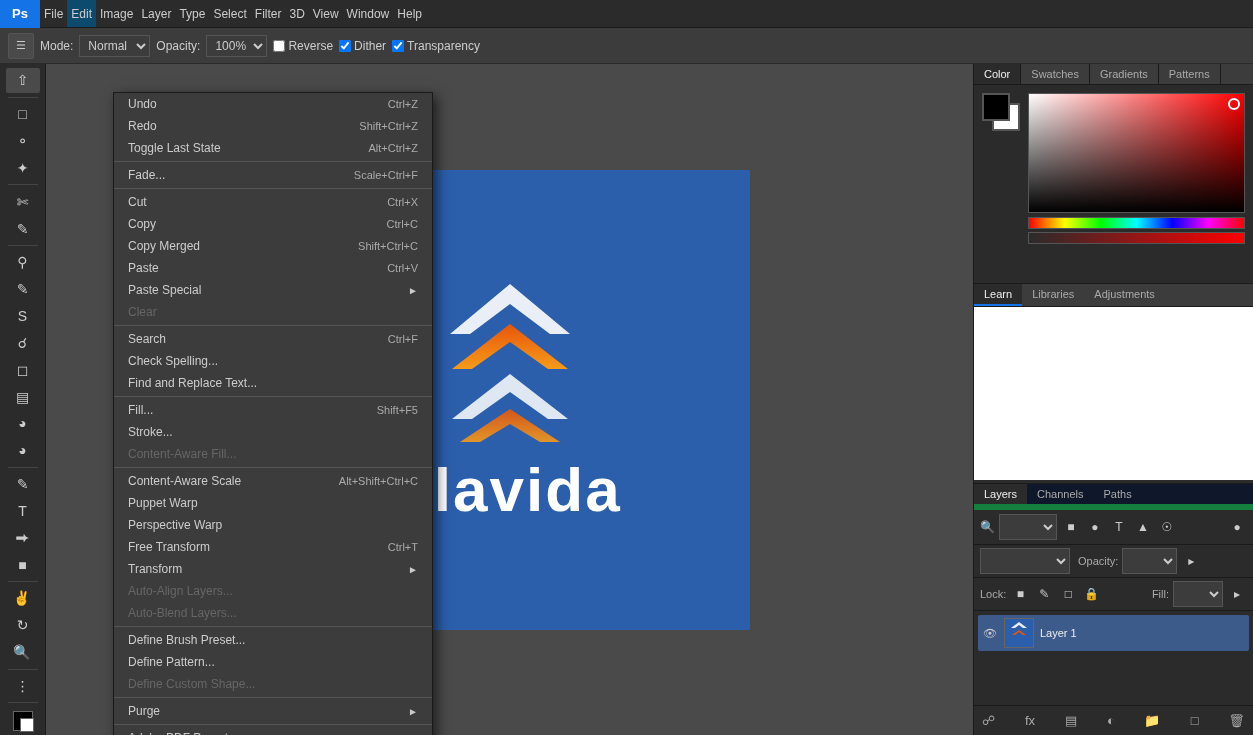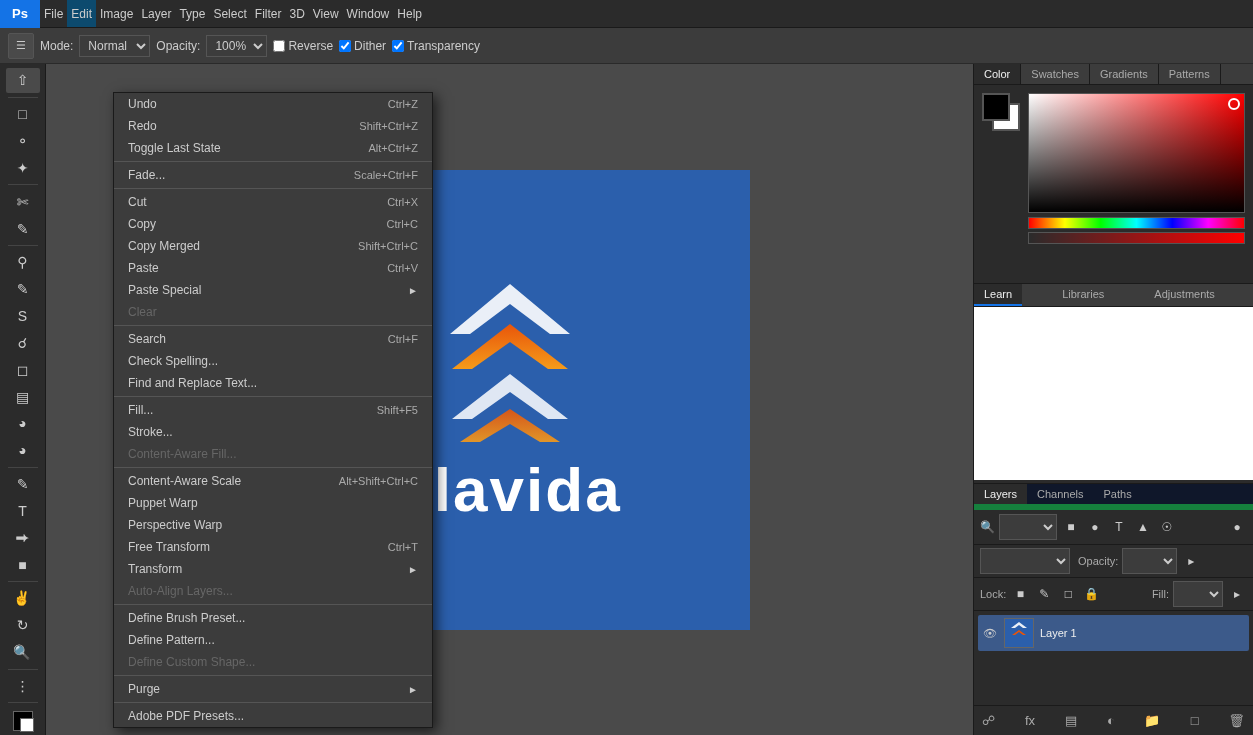--- a/index.html
+++ b/index.html
@@ -53,21 +53,21 @@
     #color-swatches { width: 38px; height: 38px; position: relative; }
     .swatch-fg { width: 28px; height: 28px; background: #000; position: absolute; top: 0; left: 0; border: 2px solid #555; }
     .swatch-bg { width: 28px; height: 28px; background: #fff; position: absolute; top: 10px; left: 10px; border: 2px solid #555; }
     #color-picker { flex: 1; }
     #color-gradient { width: 100%; height: 120px; background: linear-gradient(to bottom, transparent, black), linear-gradient(to right, white, red); border: 1px solid #555; position: relative; }
     #color-hue-bar { width: 100%; height: 12px; background: linear-gradient(to right, red, yellow, lime, cyan, blue, magenta, red); margin-top: 4px; border: 1px solid #555; }
     #color-alpha-bar { width: 100%; height: 12px; background: linear-gradient(to right, transparent, red); margin-top: 3px; border: 1px solid #555; }
 
     
     #learn-section { height: 200px; border-bottom: 1px solid #1a1a1a; }
-    #learn-tabs { display: flex; background: #3c3c3c; border-bottom: 1px solid #1a1a1a; gap: 30px; }
+    #learn-tabs { display: flex; background: #3c3c3c; border-bottom: 1px solid #1a1a1a; }
     .learn-tab { padding: 4px 10px; font-size: 11px; color: #aaa; cursor: pointer; }
     .learn-tab.active { background: #2b2b2b; color: #eee; border-bottom: 2px solid #1473e6; }
     #learn-body { background: #fff; flex: 1; height: calc(100% - 26px); }
 
     
     #layers-section { flex: 1; display: flex; flex-direction: column; }
     #layers-tabs { display: flex; background: #0f172a; border-bottom: 6px solid #15803d; }
     .layers-tab { padding: 4px 10px; font-size: 11px; color: #aaa; cursor: pointer; }
     .layers-tab.active { background: #2b2b2b; color: #eee; }
     #layers-toolbar { padding: 4px 6px; display: flex; align-items: center; gap: 4px; border-bottom: 1px solid #1a1a1a; }
@@ -293,20 +293,24 @@
           <span class="shortcut">Ctrl+T</span>
         </div>
       <div class="menu-item">
           <span>Transform</span>
           <span class="arrow">►</span>
         </div>
       <div class="menu-item disabled">
           <span>Auto-Align Layers...</span>
           <span></span>
         </div>
+      <div class="menu-item disabled">
+          <span>Auto-Blend Layers...</span>
+          <span></span>
+        </div>
       <div class="menu-separator"></div>
       <div class="menu-item">
           <span>Define Brush Preset...</span>
           <span></span>
         </div>
       <div class="menu-item">
           <span>Define Pattern...</span>
           <span></span>
         </div>
       <div class="menu-item disabled">

